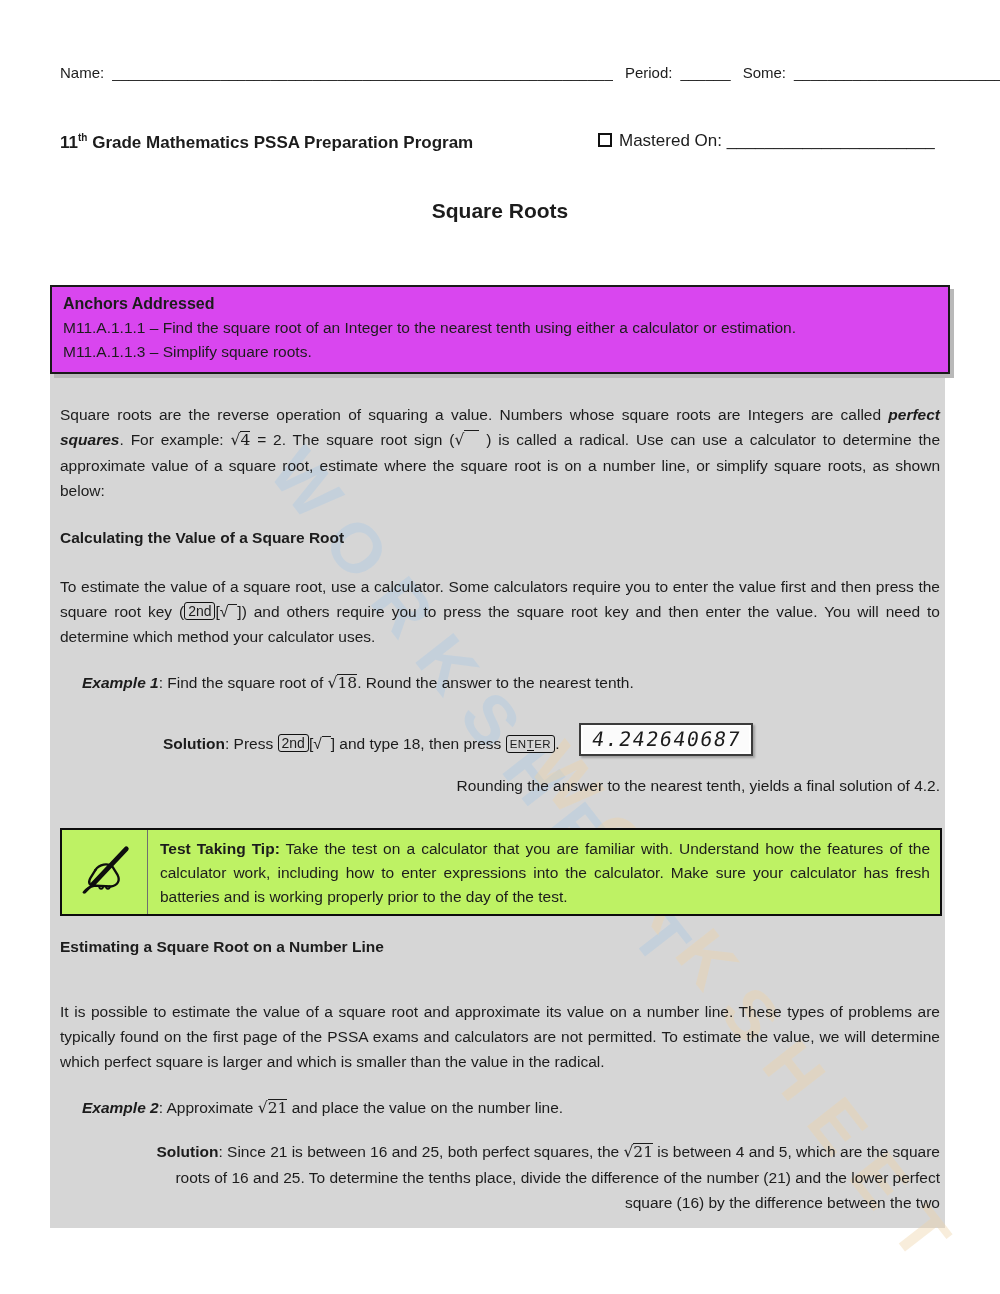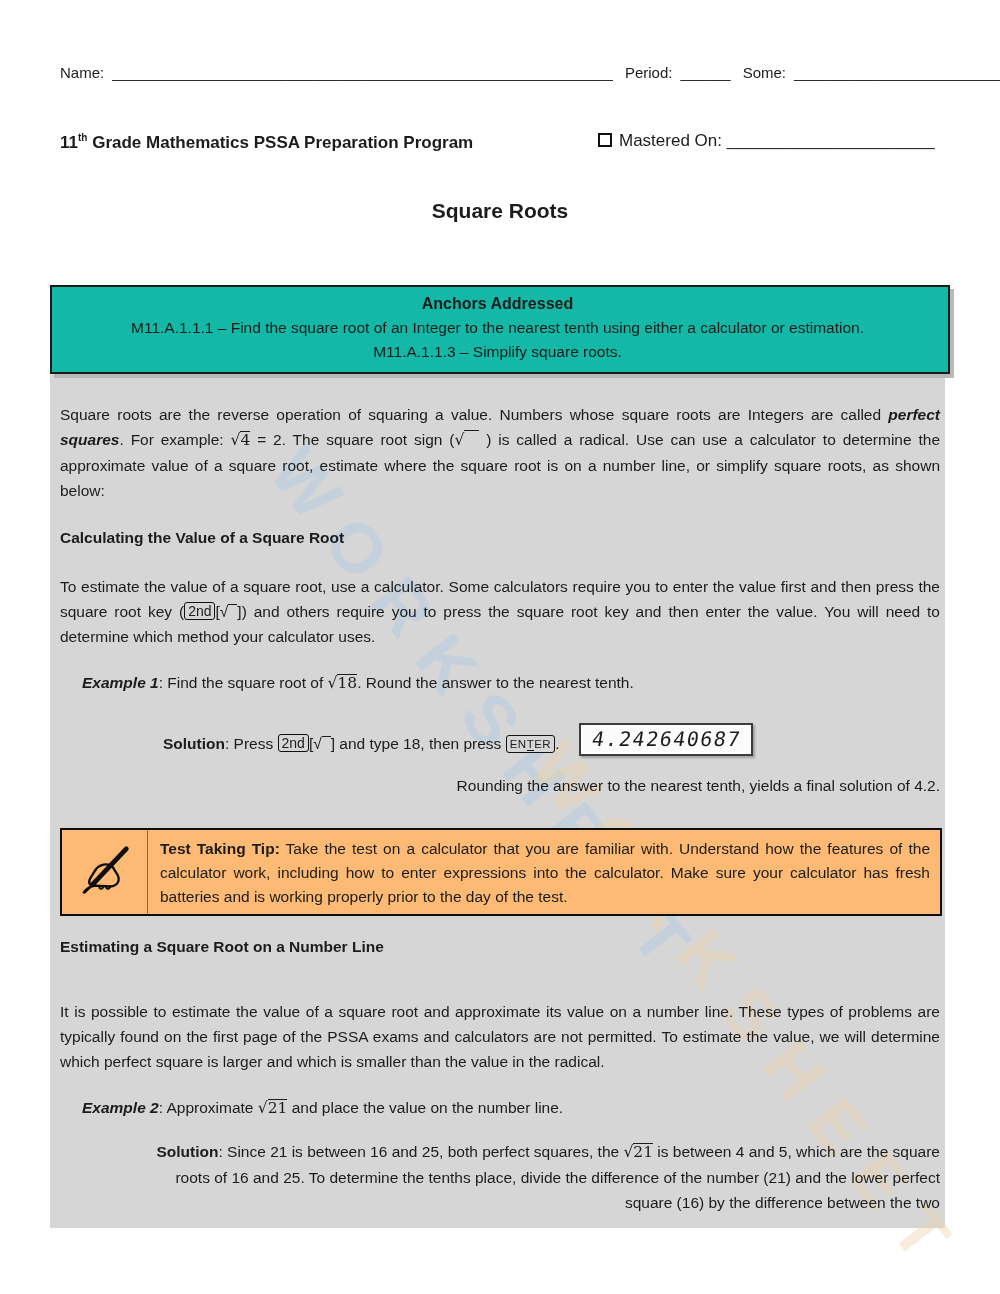--- a/index.html
+++ b/index.html
@@ -14,22 +14,22 @@
   .hdr-row .gap { display:inline-block; width:8px; }
   .prog-row { position:absolute; left:60px; right:62px; top:100px; font-size:17px; }
   .prog-title { font-weight:bold; }
   .prog-title sup { font-size:10px; }
   .mastered { position:absolute; left:538px; top:3px; font-size:17px; font-weight:normal; }
   .checkbox { display:inline-block; width:14px; height:14px; border:2px solid #111; vertical-align:-1px; margin-right:7px; background:#fff; }
   .doc-title { position:absolute; left:0; right:0; top:143px; text-align:center; font-size:21px; font-weight:bold; letter-spacing:0px; }
   
   .anchors {
     position:absolute; left:50px; width:900px; top:205px;
-    background:#14b8a6; border:2px solid #1a1a1a; padding:5px 10px 8px 5px;
-    box-shadow:4px 4px 0 #b9b9b9; line-height:24px;text-align:center;
+    background:#d946ef; border:2px solid #1a1a1a; padding:5px 10px 8px 11px;
+    box-shadow:4px 4px 0 #b9b9b9; line-height:24px;
   }
   .anchors-h { font-weight:bold; font-size:16px; }
   
   .panel {
     position:absolute; left:50px; width:895px; top:330px; height:898px;
     background:#d6d6d6; padding:72px 5px 0 10px;
   }
   .key-art { position:absolute; left:0px; top:-40px; width:182px; height:94px; z-index:2; }
   .concepts-script {
     position:absolute; left:82px; top:16px; z-index:3;
@@ -58,21 +58,21 @@
     width:174px; height:33px; background:#fbfbfb; border:2px solid #3c3c3c;
     box-shadow:inset 0 0 0 2px #ffffff, 2px 2px 2px rgba(0,0,0,.25);
     display:flex; align-items:center; justify-content:center;
   }
   .display-digits {
     font-family:"DejaVu Sans Mono", monospace; font-size:20px; color:#1b1b1b;
     transform:skewX(-9deg); letter-spacing:1.5px;
   }
   
   .tipbox {
-    margin-top:30px; width:882px; height:88px; background:#fdba74; border:2px solid #0d0d0d;
+    margin-top:30px; width:882px; height:88px; background:#bef264; border:2px solid #0d0d0d;
     display:flex; align-items:stretch;
   }
   .tip-icon-cell { width:86px; border-right:1px solid #6f6f6f; display:flex; align-items:center; justify-content:center; flex:none; }
   .tip-text { flex:1; padding:7px 10px 0 12px; text-align:justify; line-height:24px; }
   .tip-label { font-weight:bold; }
   
   .sec-h2 { font-weight:bold; margin-top:18px; }
   .p3 { margin-top:40px; }
   .sol2 { margin-left:96px; margin-top:18px; text-align:right; }
   

